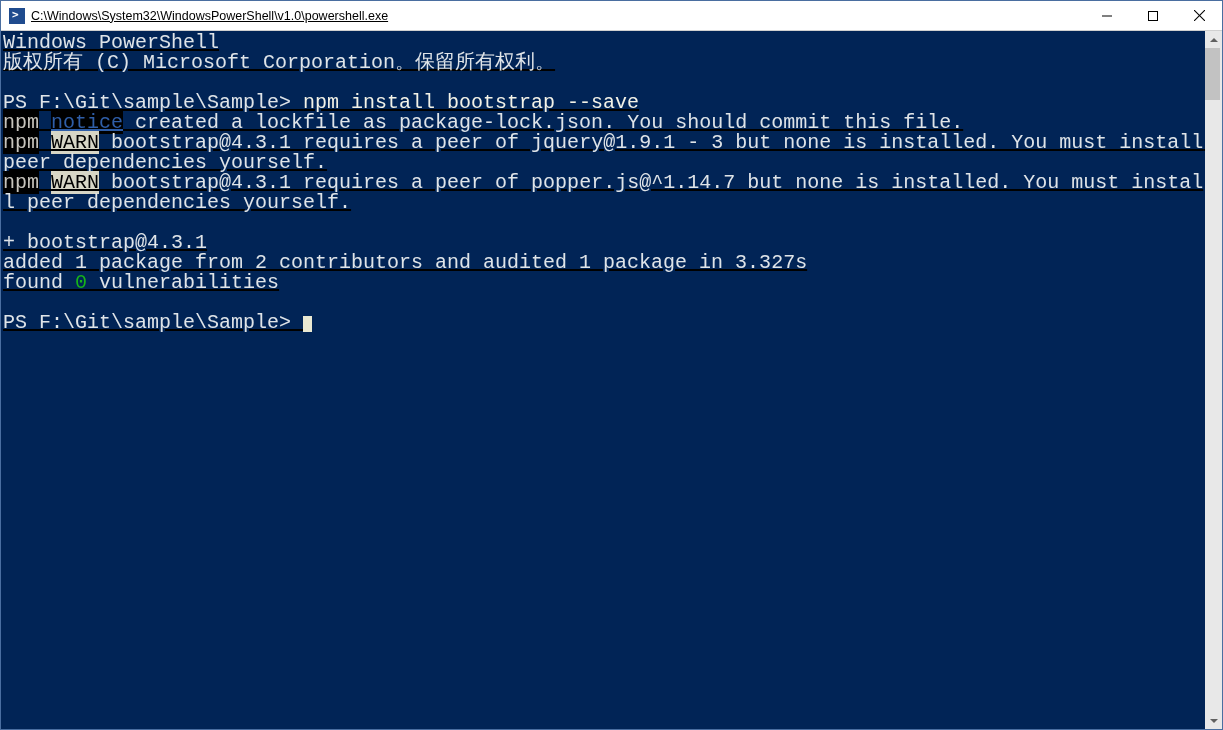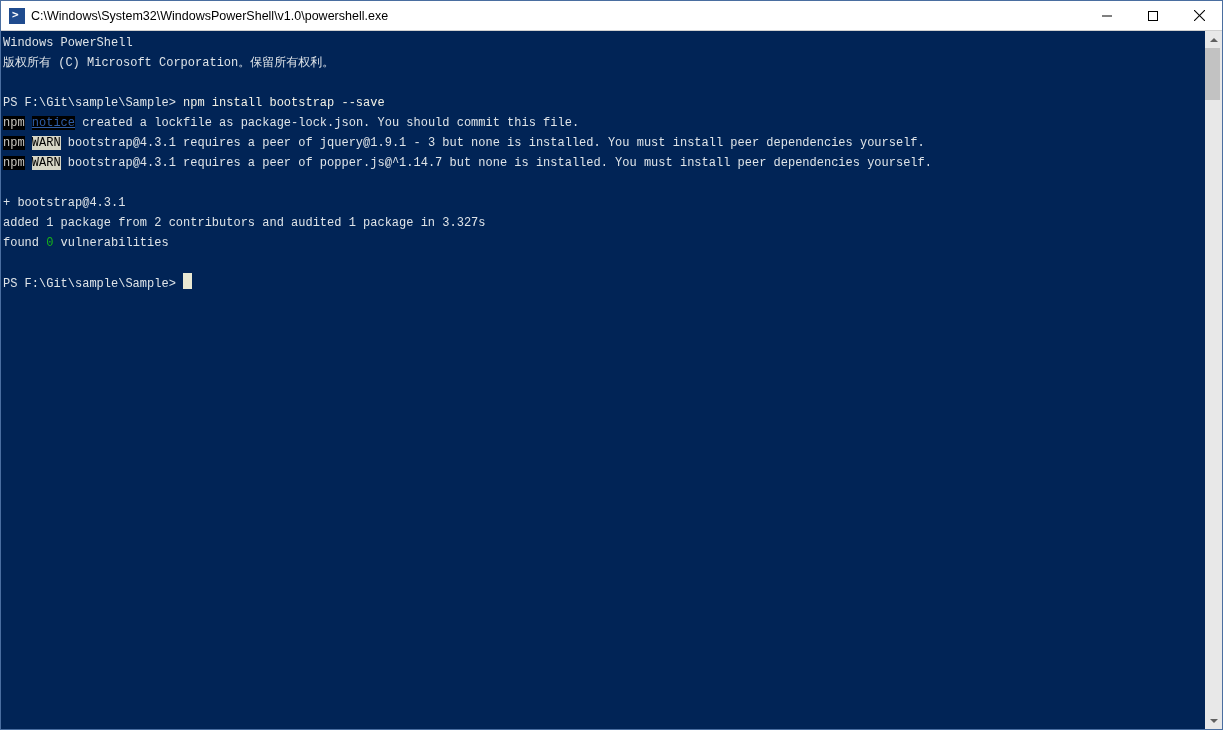--- a/index.html
+++ b/index.html
@@ -8,20 +8,21 @@
     width: 1223px; height: 730px;
     font-family: "Segoe UI", Tahoma, sans-serif;
     background: #ffffff;
     overflow: hidden;
   }
   .window {
     width: 1223px; height: 730px;
     border: 1px solid #4a6ea0;
     display: flex; flex-direction: column;
     background: #fff;
+    text-decoration: underline;
   }
   .titlebar {
     height: 30px;
     background: #ffffff;
     display: flex;
     align-items: center;
     border-bottom: 1px solid #d0d0d0;
   }
   .titlebar .app-icon {
     width: 16px; height: 16px;
@@ -55,21 +56,21 @@
   .winbtn.close svg { width: 11px; height: 11px; }
   .client {
     flex: 1;
     display: flex;
     background: #012456;
   }
   .terminal {
     flex: 1;
     padding: 2px 0 0 2px;
     font-family: "NSimSun", "SimSun", "Consolas", "Courier New", monospace;
-    font-size: 12px;
+    font-size: 20px;
     line-height: 20px;
     color: #dfe4e8;
     white-space: pre-wrap;
     word-break: break-all;
     overflow: hidden;
   }
   .scrollbar {
     width: 17px;
     background: #e8e8e8;
     display: flex; flex-direction: column;

